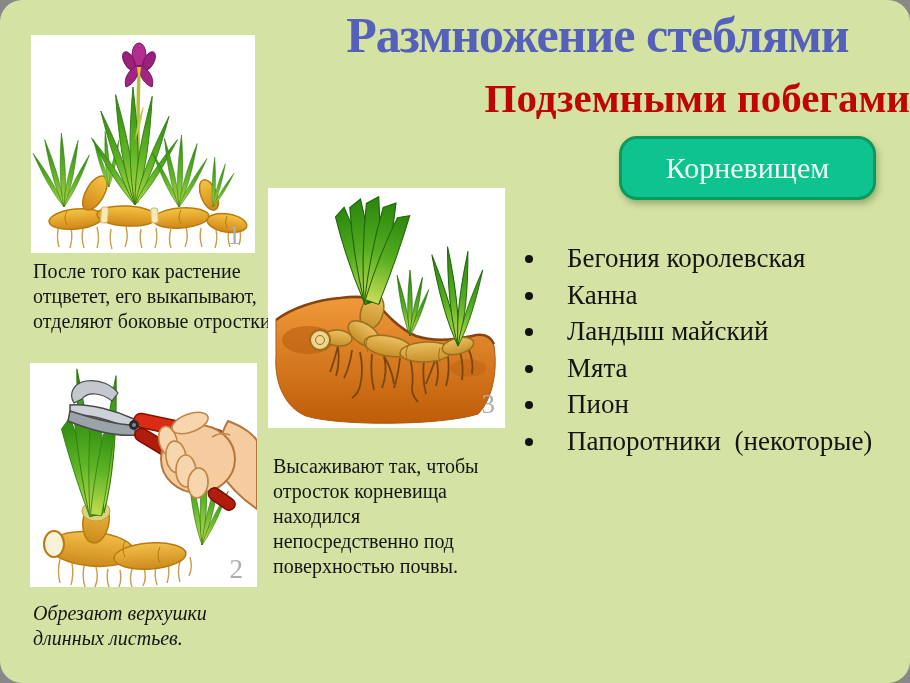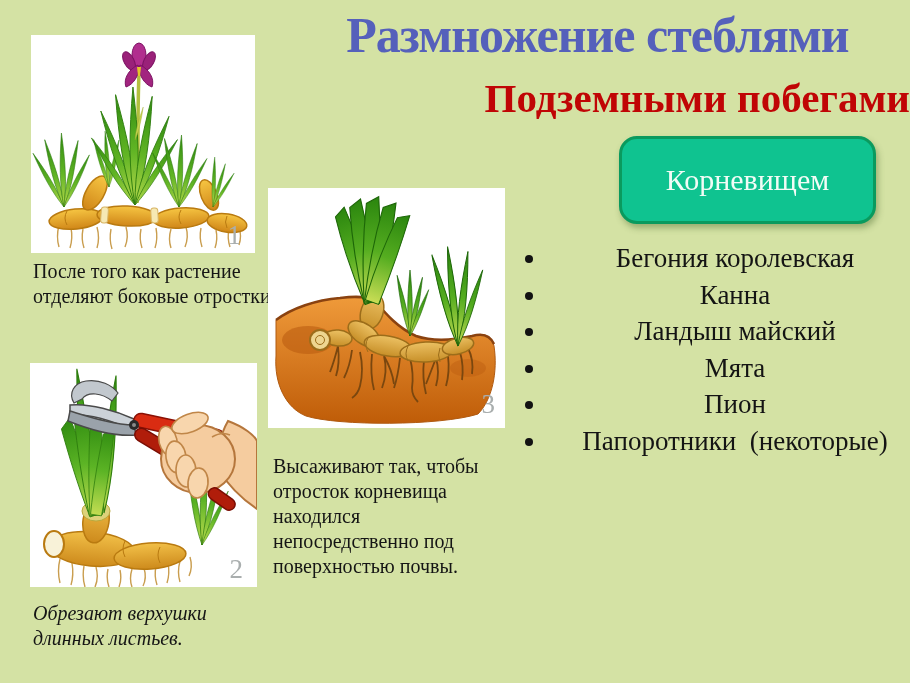--- a/index.html
+++ b/index.html
@@ -2,36 +2,36 @@
 <html style="--bg: #d4e2a4; --title: #5560bb; --subtitle: #c00505; --badge_fill: #0fc390; --badge_border: #0a9a5e; --badge_text: #f2fcf6; --text: #141414; --figure_number: #a9aeae; --figure_bg: #ffffff;"><head>
 <meta charset="utf-8">
 <style>
   :root{
     --bg:#d4e2a4; --title:#5560bb; --subtitle:#c00505;
     --badge_fill:#0fc390; --badge_border:#0a9a5e; --badge_text:#f2fcf6;
     --text:#141414; --figure_number:#a9aeae; --figure_bg:#ffffff;
   }
   *{box-sizing:border-box;margin:0;padding:0;}
   body{font-family:"Liberation Serif",serif;background:#888;}
-  .slide{position:relative;width:910px;height:683px;background:var(--bg);overflow:hidden;}
+  .slide{position:relative;width:910px;height:683px;background:var(--bg);overflow:hidden;border-radius:22px;}
 
   .title{position:absolute;left:285px;top:6px;width:625px;text-align:center;
          font-size:50px;font-weight:bold;color:var(--title);letter-spacing:-1px;}
   .subtitle{position:absolute;left:285px;top:74px;width:625px;text-align:right;
          font-size:41px;font-weight:bold;color:var(--subtitle);}
 
-  .badge{position:absolute;left:619px;top:136px;width:257px;height:88px;
+  .badge{position:absolute;left:619px;top:136px;width:257px;height:64px;
          background:var(--badge_fill);border:3px solid var(--badge_border);
          border-radius:18px;display:flex;align-items:center;justify-content:center;
          box-shadow:2px 4px 6px rgba(80,110,50,.45);}
   .badge span{font-size:30px;color:var(--badge_text);}
 
   ul.plants{position:absolute;left:523px;top:240px;width:380px;list-style:none;}
   ul.plants li{position:relative;padding-left:44px;font-size:27px;line-height:36.5px;
-         color:var(--text);white-space:pre-wrap;text-align:center;}
+         color:var(--text);white-space:pre-wrap;}
   ul.plants li::before{content:"";position:absolute;left:2px;top:15px;width:8px;height:8px;
          border-radius:50%;background:#121212;}
 
   .fig{position:absolute;background:var(--figure_bg);}
   .fig svg{display:block;width:100%;height:100%;}
   #fig1{left:31px;top:35px;width:224px;height:218px;}
   #fig2{left:30px;top:363px;width:227px;height:224px;}
   #fig3{left:268px;top:188px;width:237px;height:240px;z-index:2;}
   .fignum{position:absolute;right:14px;bottom:2px;font-size:27px;color:var(--figure_number);}
   #fig3 .fignum{right:10px;bottom:8px;}
@@ -142,20 +142,21 @@
         <path d="M107,30 C98,34 92,44 95,52 C103,49 107,41 108,34 Z" fill="#a2257f"></path>
         <path d="M109,30 C118,34 124,44 121,52 C113,49 109,41 108,34 Z" fill="#a2257f"></path>
       </g>
       <path d="M106,32 L110,32 L109,41 L107,41 Z" fill="#e3c62a"></path>
     </svg>
     <span class="fignum">1</span>
   </div>
 
   <div class="cap" id="cap1">
     <span>После того как растение</span>
+    <span>отцветет, его выкапывают,</span>
     <span>отделяют боковые отростки</span>
   </div>
 
   <div class="fig" id="fig3">
     <svg viewBox="0 0 237 240">
       <defs>
         <linearGradient id="gC" x1="0" y1="1" x2="0" y2="0">
           <stop offset="0" stop-color="#c9dd55"></stop>
             <stop offset=".5" stop-color="#55ad20"></stop>
             <stop offset="1" stop-color="#2a850e"></stop>

